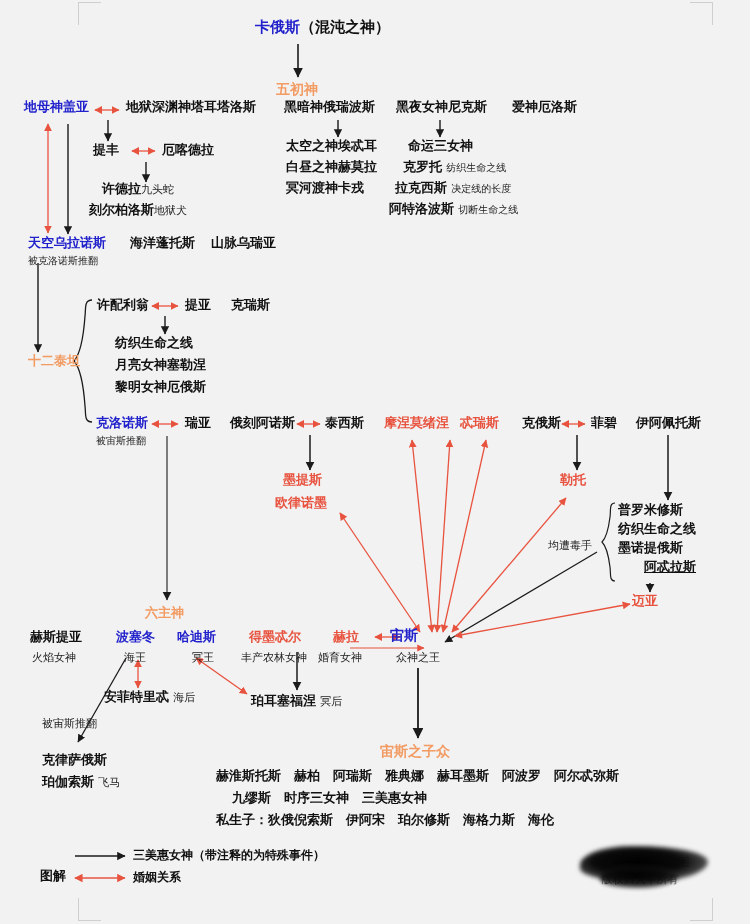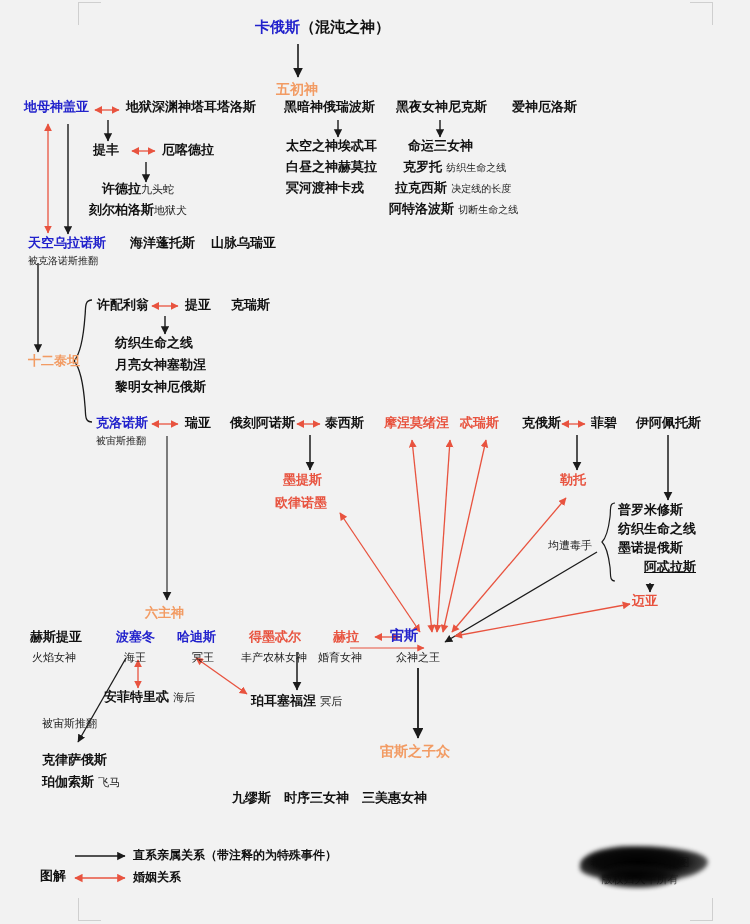--- a/index.html
+++ b/index.html
@@ -241,26 +241,32 @@
 
   <div class="node t11 sub" style="left:42px;top:718px;">被宙斯推翻</div>
 
   <div class="node t13 black" style="left:42px;top:753px;">克律萨俄斯</div>
   <div class="node t13" style="left:42px;top:775px;">
     <span class="black">珀伽索斯</span>&nbsp;<span class="sub t11">飞马</span>
   </div>
 
   <div class="node t14 orange" style="left:380px;top:744px;">宙斯之子众</div>
 
+  <div class="node t13 black" style="left:216px;top:769px;">
+    <span>赫淮斯托斯　赫柏　阿瑞斯　雅典娜　赫耳墨斯　阿波罗　阿尔忒弥斯</span>
+  </div>
   <div class="node t13 black" style="left:216px;top:791px;margin-left:16px;">
     <span>九缪斯　时序三女神　三美惠女神</span>
   </div>
+  <div class="node t13 black" style="left:216px;top:813px;">
+    <span>私生子：狄俄倪索斯　伊阿宋　珀尔修斯　海格力斯　海伦</span>
+  </div>
 
   <div class="node t13 black legend" style="left:40px;top:869px;">图解</div>
-  <div class="node t12 black legend" style="left:133px;top:849px;">直系亲属关系（带注释的为特殊事件）</div>
+  <div class="node t12 black legend" style="left:133px;top:849px;">三美惠女神（带注释的为特殊事件）</div>
   <div class="node t12 black legend" style="left:133px;top:871px;">婚姻关系</div>
 
   <div class="wm" style="left:565px;top:855px;width:150px;">
     <div>希腊神话体系简史图</div>
     <div>版权归大牛所有</div>
   </div>
   <div class="smudge" style="left:580px;top:846px;width:128px;height:36px;"></div>
   <div class="smudge" style="left:600px;top:866px;width:78px;height:22px;opacity:.9;"></div>
 
 </div>

